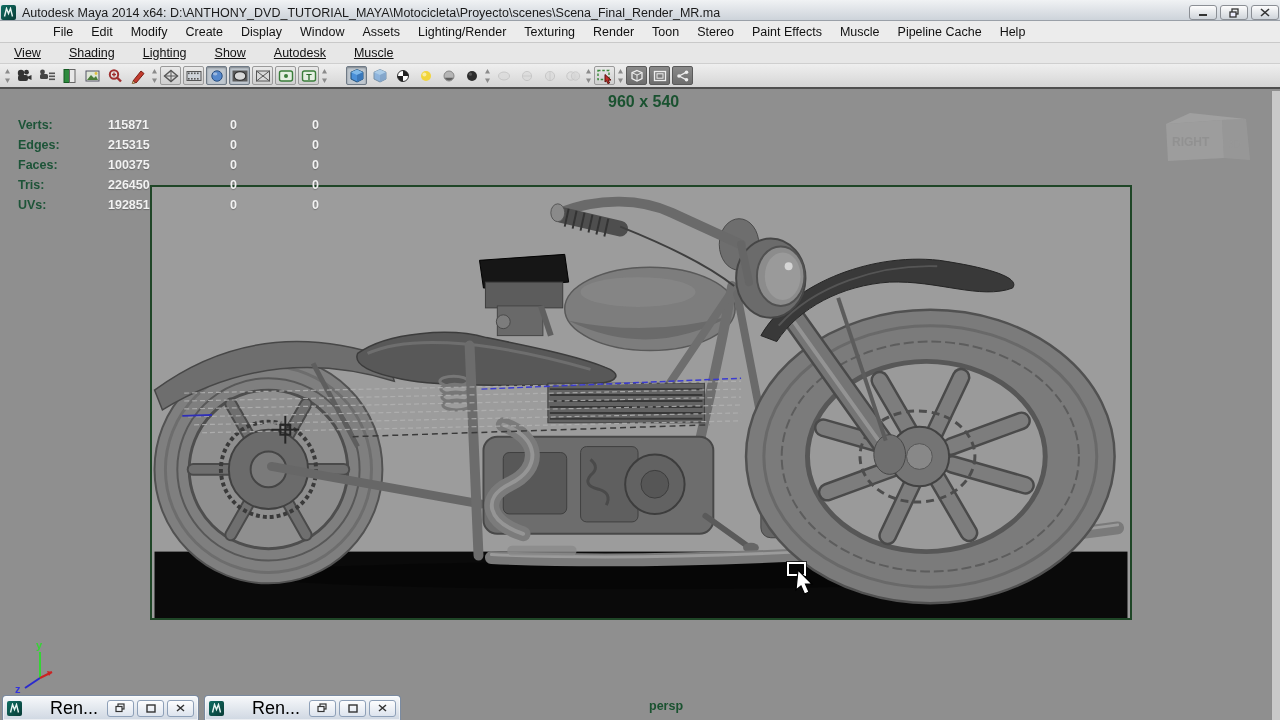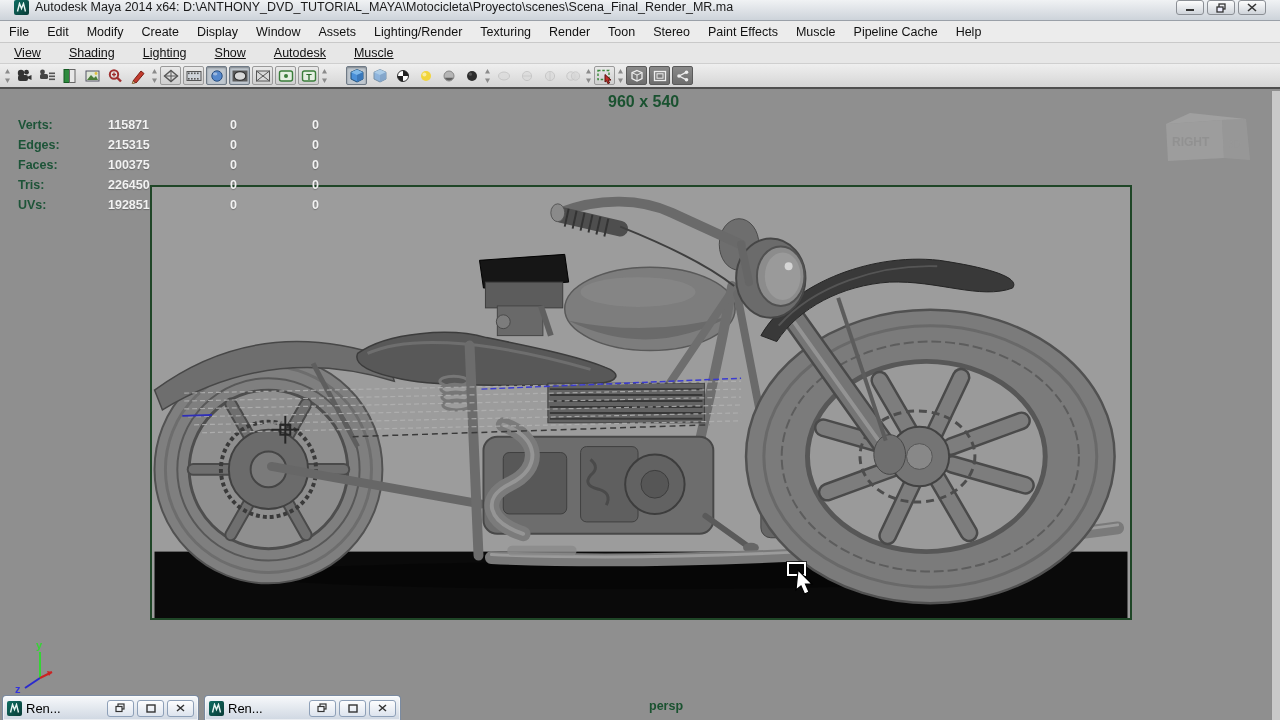--- a/index.html
+++ b/index.html
@@ -2,34 +2,34 @@
 <html><head>
 <meta charset="utf-8">
 <style>
   * { margin:0; padding:0; box-sizing:border-box; }
   html,body { width:1280px; height:720px; overflow:hidden; }
   body { font-family:"Liberation Sans", sans-serif; background:#8f8f8f; position:relative; }
 
   
   .titlebar{
     height:21px; background:linear-gradient(#f0f2f4,#cdd3da);
-    border-bottom:1px solid #9aa0a8; display:flex; align-items:flex-start;
-    padding:0 14px; font-size:12.5px; color:#1a1a1a;
+    border-bottom:1px solid #9aa0a8; display:flex; align-items:flex-end;
+    padding:0 1px; font-size:12.5px; color:#1a1a1a;
   }
   .app-icon{ width:15px; height:15px; border-radius:2px; margin-right:6px;
     background:linear-gradient(135deg,#0f6e63,#093b36); display:inline-flex;
     align-items:center; justify-content:center; flex:0 0 auto; }
   .title-text{ flex:1 1 auto; white-space:nowrap; overflow:hidden; }
   .win-buttons{ display:flex; gap:3px; }
   .win-btn{ width:28px; height:15px; border:1px solid #8b8f95; border-radius:3px;
     background:linear-gradient(#fdfdfd,#cfd4da); display:flex; align-items:center;
     justify-content:center; cursor:default; }
 
   .menubar{ height:22px; background:#ececec; border-bottom:1px solid #c9c9c9;
-    display:flex; align-items:center; font-size:12.5px; color:#111; }
+    display:flex; align-items:center; font-size:12.5px; color:#111;padding-left:44px; }
   .menu-item{ padding:0 9px; line-height:22px; white-space:nowrap; }
 
   .panel-menubar{ height:21px; background:#e7e7e7; border-bottom:1px solid #cfcfcf;
     display:flex; align-items:center; font-size:12.5px; color:#111; }
   .panel-menu-item{ padding:0 14px; line-height:21px; white-space:nowrap;text-decoration:underline; }
 
   .panel-toolbar{ height:25px; background:linear-gradient(#efefef,#d5d5d5);
     border-bottom:2px solid #4f4f4f; display:flex; align-items:center; padding-left:3px; }
   .tool{ width:21px; height:19px; margin:0 1px; display:inline-flex; align-items:center;
     justify-content:center; border-radius:2px; }
@@ -59,21 +59,21 @@
   .watermark{ position:absolute; left:1158px; top:13px; opacity:.85; }
   .axis-gizmo{ position:absolute; left:12px; bottom:22px; }
   .cursor-overlay{ position:absolute; left:786px; top:470px; pointer-events:none; }
 
   
   .taskbar{ position:absolute; left:2px; bottom:0; display:flex; gap:5px; }
   .min-window{ width:197px; height:25px; border:1px solid #7a8aa0; border-bottom:none;
     border-radius:4px 4px 0 0; background:linear-gradient(#f7f9fb,#cfd7e2);
     display:flex; align-items:center; padding:0 4px; box-shadow:0 0 0 1px rgba(255,255,255,.55) inset; }
   .min-window .app-icon{ width:15px; height:15px; margin-right:4px; }
-  .min-label{ font-size:13px; color:#000; flex:1 1 auto; white-space:nowrap; overflow:hidden; }
+  .min-label{ font-size:18px; color:#000; flex:1 1 auto; white-space:nowrap; overflow:hidden;margin-left:24px; }
   .min-btn{ width:27px; height:17px; border:1px solid #8ea0b8; border-radius:3px; margin-left:3px;
     background:linear-gradient(#fdfdfe,#dde4ee); display:flex; align-items:center; justify-content:center; }
 </style>
 </head>
 <body>
 
 <div class="titlebar">
   <span class="app-icon">
     <svg width="11" height="11" viewBox="0 0 11 11">
         <path d="M1.5 9.5 L3.5 1.5 L5.5 6.5 L7.5 1.5 L9.5 9.5" fill="none" stroke="#e8f5f2" stroke-width="1.4"></path>

